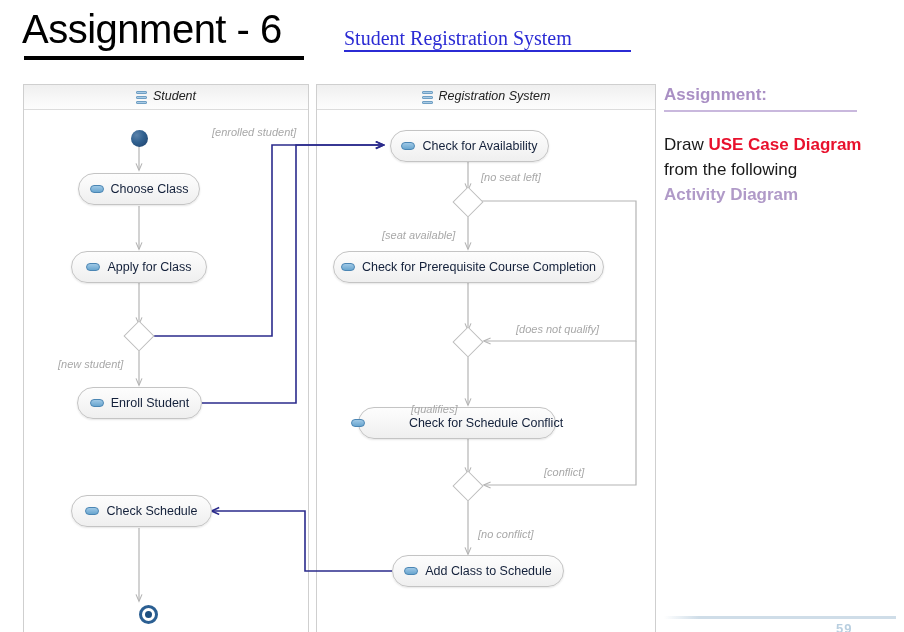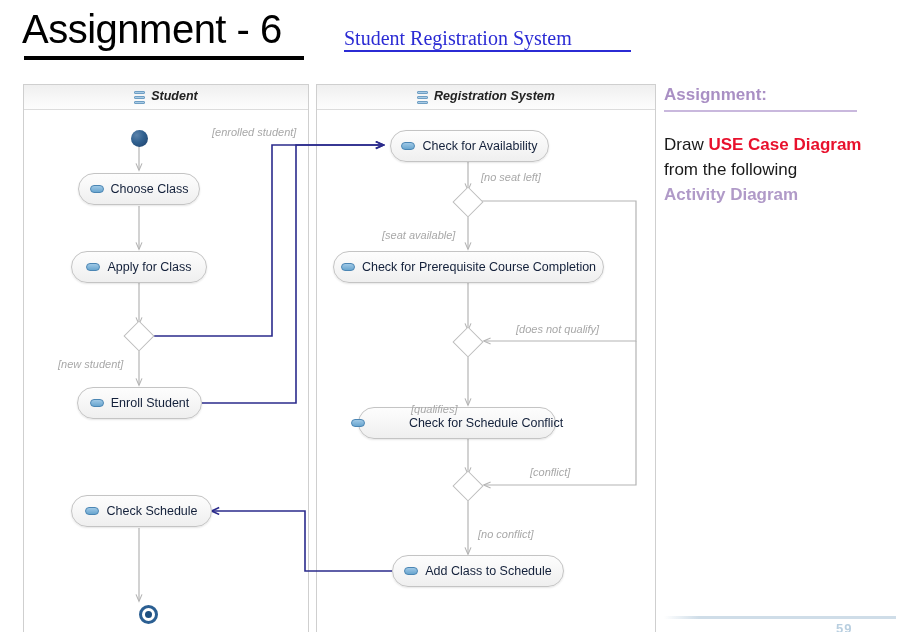--- a/index.html
+++ b/index.html
@@ -72,21 +72,21 @@
   #lane-student{left:23px;width:286px;}
   #lane-system{left:316px;width:340px;}
   .lane-head{
     position:absolute;left:0;top:0;right:0;height:24px;
     background:linear-gradient(to bottom,#efefef 0%,#f8f8f8 60%,#fdfdfd 100%);
     border-bottom:1px solid #dcdcdc;
   }
   .lane-title{
     position:absolute;top:84px;height:24px;
     display:flex;align-items:center;justify-content:center;gap:6px;
-    font-size:12.5px;font-style:italic;font-weight:bold;color:#222;
+    font-size:12.5px;font-style:italic;font-weight:normal;color:#222;
     white-space:nowrap;
   }
   #lane-title-student{left:23px;width:286px;}
   #lane-title-system{left:316px;width:340px;}
   .lane-icon{
     display:inline-block;width:11px;height:13px;position:relative;top:1px;
   }
   .lane-icon i{
     display:block;width:11px;height:3px;margin-bottom:2px;
     background:#a9cbe5;border:0.5px solid #6f9fc4;box-sizing:border-box;
@@ -277,16 +277,16 @@
     <span class="pill"></span>
     <span>Add Class to Schedule</span>
   </div>
 
   <div class="guard" style="left:212px;top:126px;">[enrolled student]</div>
   <div class="guard" style="left:58px;top:358px;">[new student]</div>
   <div class="guard" style="left:481px;top:171px;">[no seat left]</div>
   <div class="guard" style="left:382px;top:229px;">[seat available]</div>
   <div class="guard" style="left:516px;top:323px;font-style:italic;">[does not qualify]</div>
   <div class="guard" style="left:411px;top:371px;margin-top:32px;">[qualifies]</div>
-  <div class="guard" style="left:530px;top:466px;">[conflict]</div>
+  <div class="guard" style="left:544px;top:466px;">[conflict]</div>
   <div class="guard" style="left:478px;top:528px;">[no conflict]</div>
 
 </div>
 
 </body></html>

